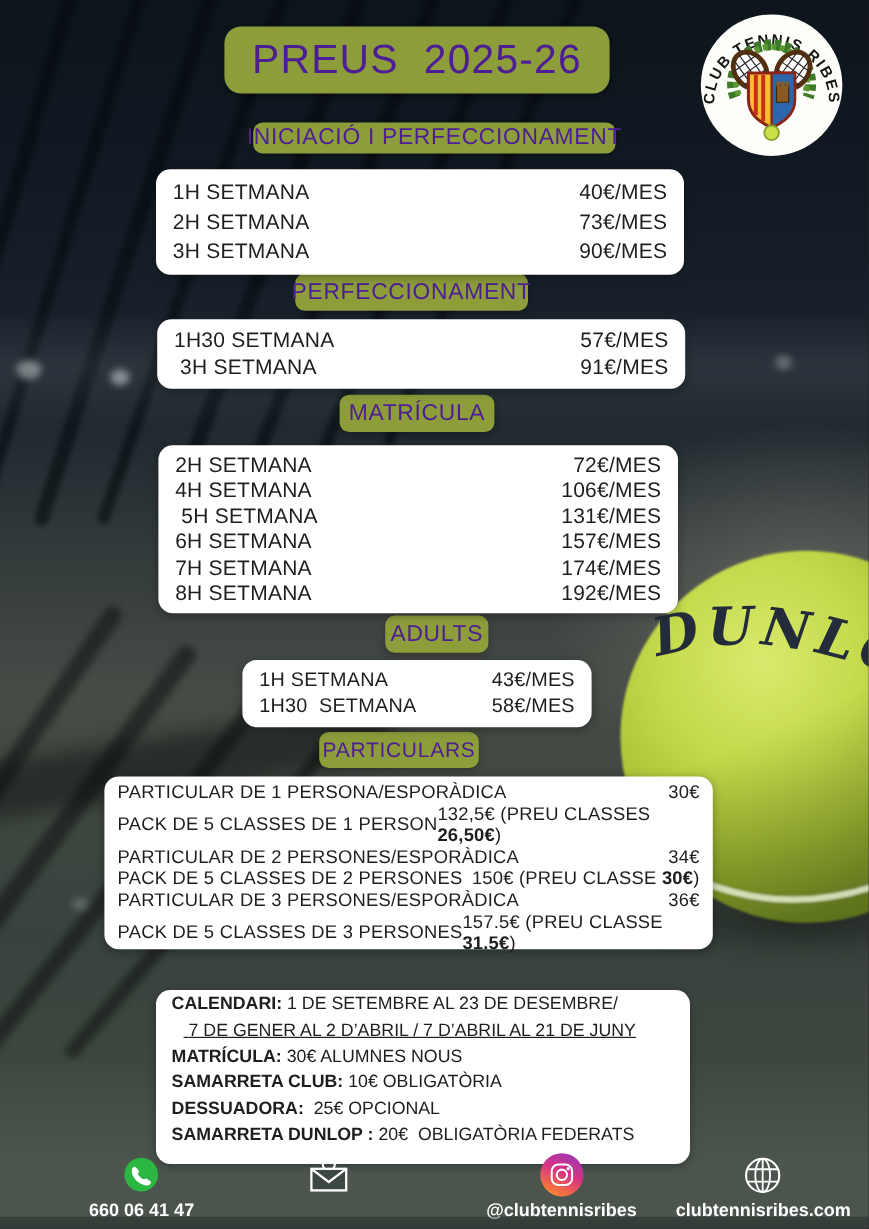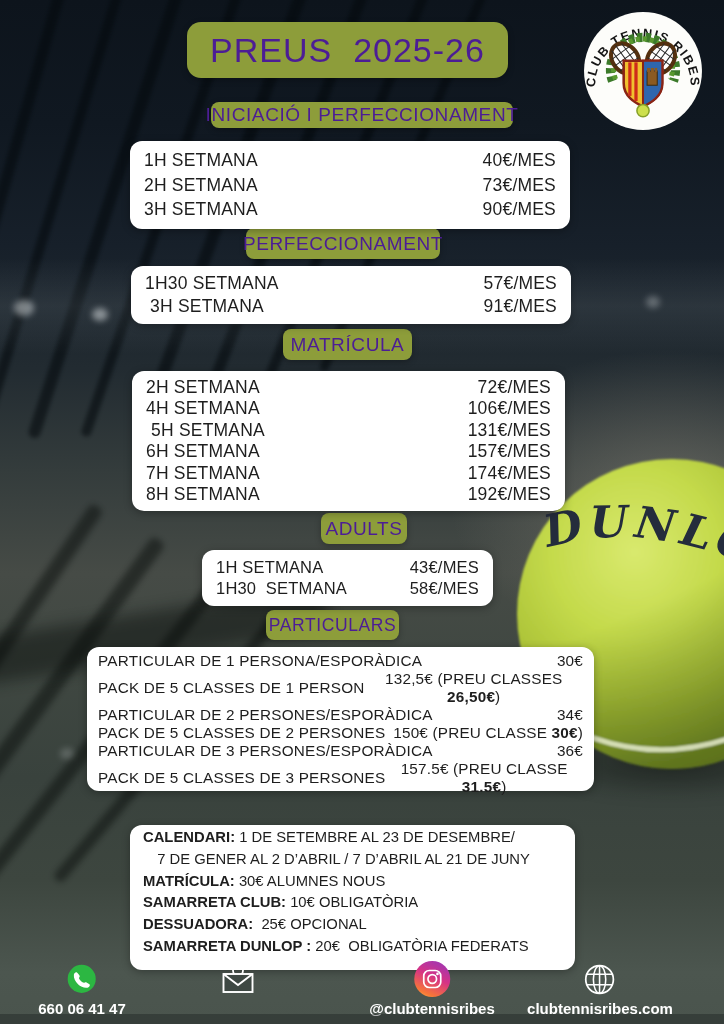--- a/index.html
+++ b/index.html
@@ -38,32 +38,32 @@
   .pricebox{position:absolute;z-index:2;background:#ffffff;border-radius:12px;
     display:flex;flex-direction:column;justify-content:space-evenly;
     color:#1e1e1e;box-shadow:0 2px 8px rgba(0,0,0,.3);padding:5px 0;}
   .prow{display:flex;justify-content:space-between;align-items:center;padding:0 14px;letter-spacing:.2px;}
   .prow .lab{white-space:pre;}
   #box-0{left:130px;top:141px;width:440px;height:78px;font-size:17.5px;}
   #box-1{left:131px;top:266px;width:440px;height:48px;font-size:17.5px;}
   #box-2{left:132px;top:371px;width:433px;height:130px;font-size:17.5px;}
   #box-3{left:202px;top:550px;width:291px;height:46px;font-size:16.5px;}
   #box-4{left:87px;top:647px;width:507px;height:134px;font-size:15.3px;}
-  #box-4 .prow{padding:0 11px;text-align:center;}
+  #box-4 .prow{padding:0 11px;}
   #box-5{left:130px;top:825px;width:419px;height:141px;font-size:14.8px;
     display:block;padding:2px 13px;line-height:21.8px;}
   .iline{white-space:pre-wrap;}
   .iline .b{font-weight:700;}
-  .iline.indent{padding-left:10px;}
+  .iline.indent{padding-left:10px;text-decoration:underline;}
   b{font-weight:700;}
 
   .logo{position:absolute;left:582px;top:10px;width:122px;height:122px;z-index:2;}
 
   .contact{position:absolute;top:961px;z-index:2;display:flex;flex-direction:column;align-items:center;
-    gap:3px;transform:translateX(-50%);color:#fff;font-weight:700;font-size:15px;white-space:nowrap;}
+    gap:3px;transform:translateX(-50%);color:#fff;font-weight:700;font-size:15px;white-space:nowrap;margin-left:36px;}
   .cicon{height:36px;display:flex;align-items:center;justify-content:center;}
   #c0{left:82px;} #c1{left:238px;} #c2{left:432px;} #c3{left:600px;}
   .ig-badge{width:36px;height:36px;border-radius:50%;
     background:linear-gradient(205deg,#9b36b7 5%,#d63385 45%,#f77638 82%,#ffb848 100%);
     display:flex;align-items:center;justify-content:center;}
   .bottom-shade{position:absolute;left:0;top:1014px;width:724px;height:10px;background:rgba(18,24,22,.35);z-index:3;}
 </style>
 </head>
 <body>
 

